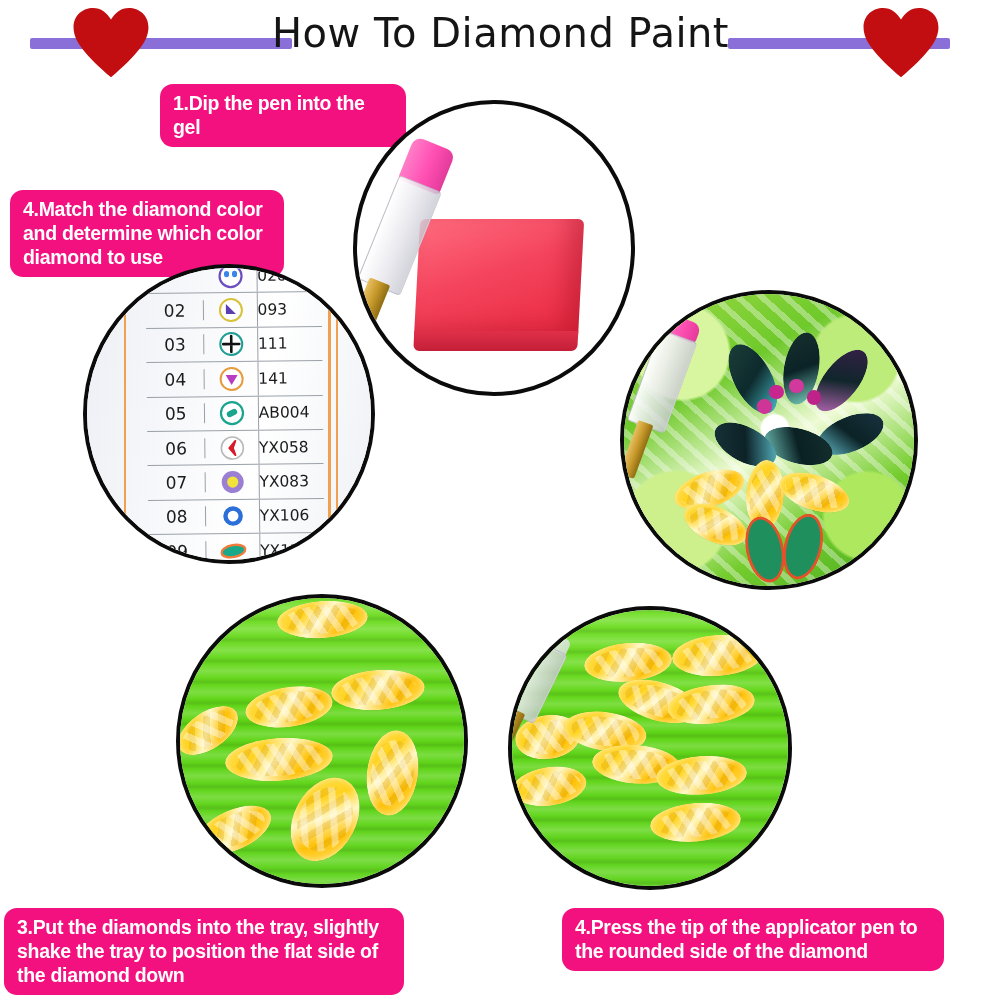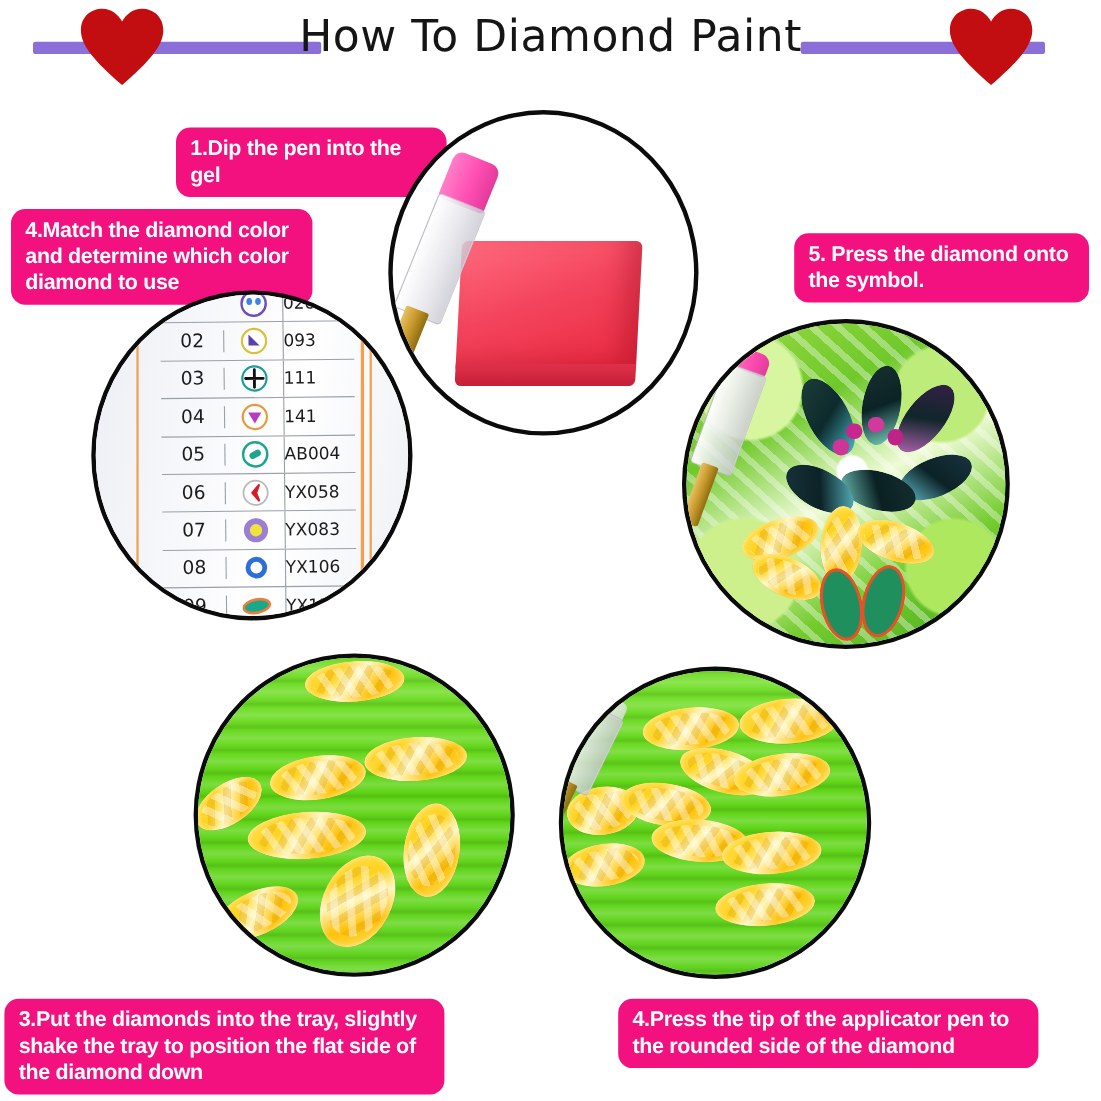--- a/index.html
+++ b/index.html
@@ -161,21 +161,21 @@
     </div>
     <div class="heart" style="left:862px;top:7px;">
       <svg viewBox="0 0 100 92" width="78" height="72" aria-hidden="true">
         <path d="M50 90 C 18 62 2 44 2 26 C 2 10 14 1 27 1 C 37 1 45 7 50 16 C 55 7 63 1 73 1 C 86 1 98 10 98 26 C 98 44 82 62 50 90 Z" fill="#C20E10"></path>
       </svg>
     </div>
 
     <div class="hdr-title">How To Diamond Paint</div>
   </div>
 
-  <div class="cap" style="left:160px;top:84px;width:246px;background:#F2117E;margin-top:32px;">1.Dip the pen into the gel</div>
+  <div class="cap" style="left:160px;top:84px;width:246px;background:#F2117E;">1.Dip the pen into the gel</div>
 
   <div class="circ" style="left:353px;top:100px;width:282px;height:296px;">
     <div class="circ-inner">
       <div class="gelpad"></div>
       <div class="pen" style="left:58px;top:32px;width:44px;height:190px;transform:rotate(22deg);">
         <div class="pen-cap"></div>
         <div class="pen-body"></div>
         <div class="pen-tip"></div>
       </div>
     </div>
@@ -276,21 +276,20 @@
               <svg width="26" height="26" viewBox="0 0 26 26">
                 <ellipse cx="13" cy="13" rx="12" ry="6" fill="#18A88A" stroke="#ef7c3c" stroke-width="2.4" transform="rotate(-10 13 13)"></ellipse>
               </svg>
             </div>
             <div class="tc-code">YX125</div>
           </div>
         </div>
     </div>
   </div>
 
-  <div class="cap" style="left:722px;top:212px;width:268px;background:#F2117E;">5.  Press the diamond onto the symbol.</div>
 
   <div class="circ" style="left:620px;top:290px;width:298px;height:300px;">
     <div class="circ-inner">
       <div class="canvasart"></div>
 
       <div class="petal" style="left:38%;top:16%;width:13%;height:26%;background:linear-gradient(150deg,#1d3f3a,#0d2a2c 50%,#4ec9d8);transform:rotate(-28deg);"></div>
       <div class="petal" style="left:55%;top:13%;width:12%;height:25%;background:linear-gradient(150deg,#17302e,#0b2326 50%,#7fd9c8);transform:rotate(10deg);"></div>
       <div class="petal" style="left:69%;top:17%;width:12%;height:25%;background:linear-gradient(150deg,#3a1f4a,#10262b 50%,#c66cc0);transform:rotate(38deg);"></div>
       <div class="petal" style="left:72%;top:36%;width:12%;height:24%;background:linear-gradient(150deg,#1a3340,#0b2226 50%,#6fd0de);transform:rotate(68deg);"></div>
       <div class="petal" style="left:54%;top:40%;width:12%;height:24%;background:linear-gradient(150deg,#16302f,#0a2023 50%,#79d2c6);transform:rotate(105deg);"></div>

